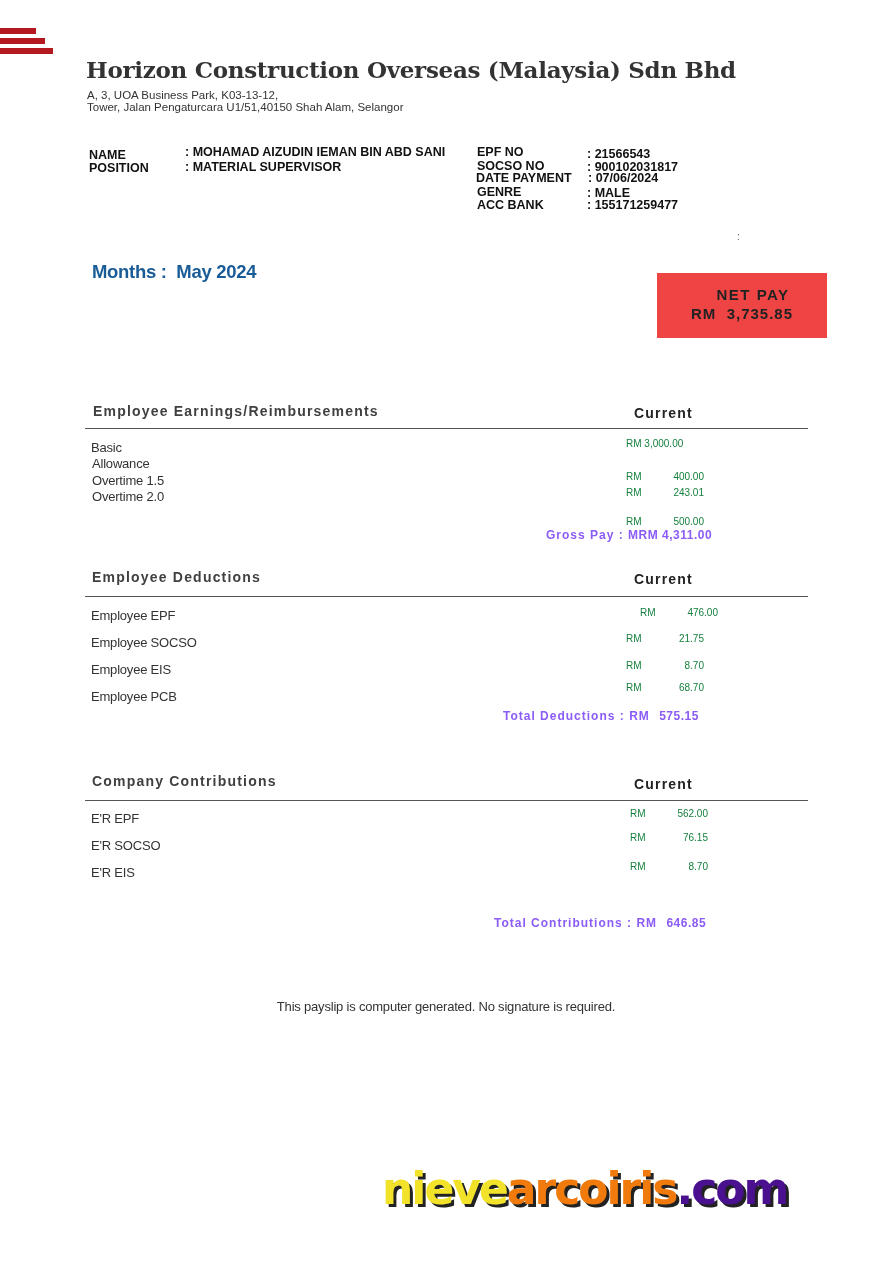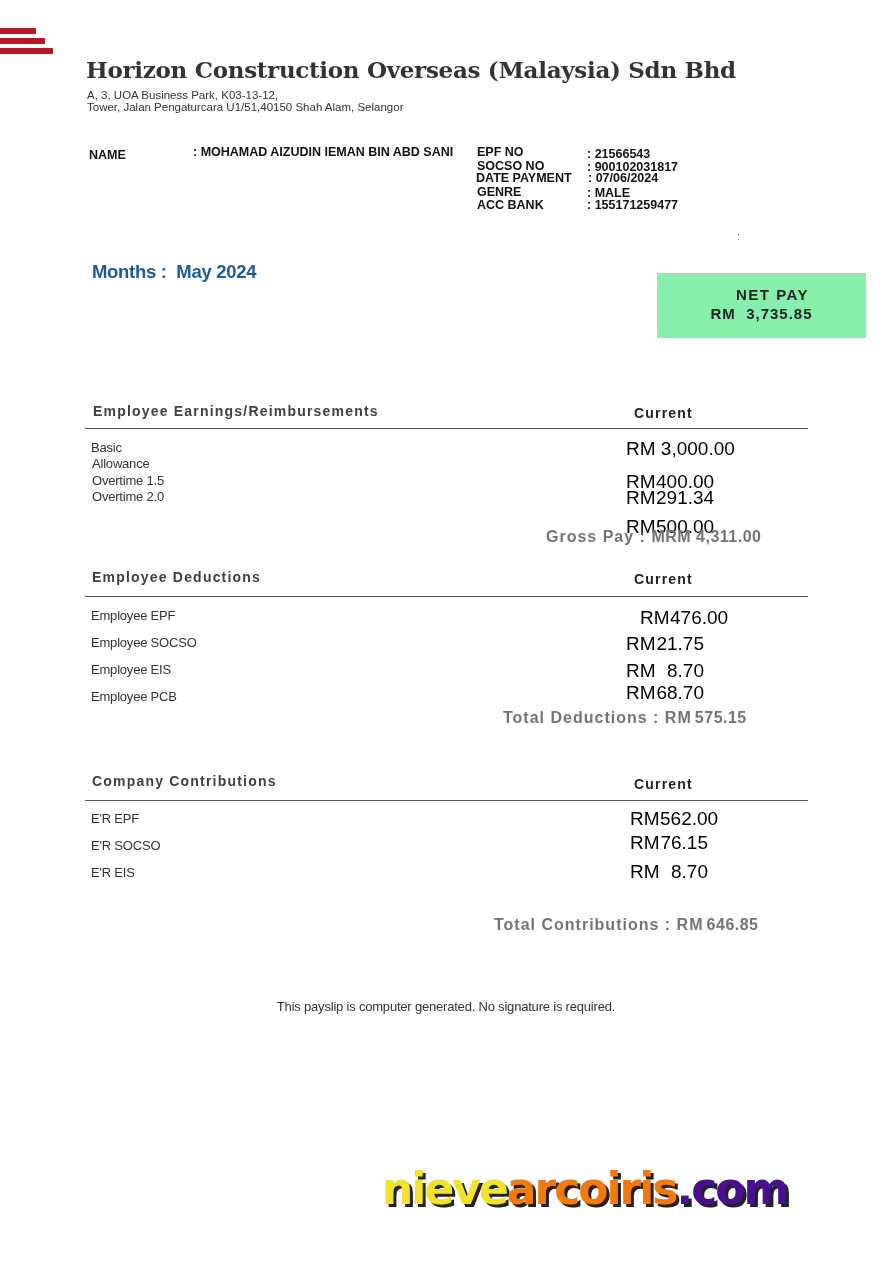--- a/index.html
+++ b/index.html
@@ -14,34 +14,34 @@
 
   .info-block { font-size: 12.5px; font-weight: bold; color: #111; line-height: 13.5px; }
   .info-row { display: flex; white-space: nowrap; }
   .info-left .info-label { width: 96px; }
   .info-right .info-label { width: 110px; }
 
   .stray-colon { left: 737px; top: 231px; font-size: 10px; color: #555; }
 
   .month-title { left: 92px; top: 261px; font-size: 18.5px; font-weight: bold; color: #1a5c97; letter-spacing: -0.3px; white-space: nowrap; }
 
-  .netpay-box { left: 657px; top: 273px; width: 209px; height: 65px; background: #86efac; color: #222; font-weight: bold; text-align: center; font-family: "Liberation Sans", sans-serif; }
+  .netpay-box { left: 657px; top: 273px; width: 170px; height: 65px; background: #ef4444; color: #222; font-weight: bold; text-align: center; font-family: "Liberation Sans", sans-serif; }
   .netpay-box .np-label { position: absolute; left: 0; right: 0; top: 13px; font-size: 15px; letter-spacing: 1.5px; padding-left: 22px; }
   .netpay-box .np-value { position: absolute; left: 0; right: 0; top: 32px; font-size: 15px; letter-spacing: 1px; }
 
   .section-title { font-size: 14px; font-weight: bold; color: #404040; letter-spacing: 1.2px; white-space: nowrap; }
   .col-head { font-size: 14px; font-weight: bold; color: #222; letter-spacing: 1.2px; white-space: nowrap; }
   .rule { position: absolute; left: 85px; width: 723px; height: 1px; background: #555; }
 
   .item-label { font-size: 13px; color: #333; white-space: nowrap; letter-spacing: -0.2px; }
-  .amt { font-size: 19px; color: #000000; white-space: nowrap; }
+  .amt { font-size: 10px; color: #15803d; white-space: nowrap; }
   .amt .cur { display: inline-block; width: 30px; }
   .amt .val { display: inline-block; width: 48px; text-align: right; }
 
-  .total { font-size: 16px; font-weight: bold; color: #737373; letter-spacing: 1px; white-space: nowrap; }
+  .total { font-size: 12px; font-weight: bold; color: #8b5cf6; letter-spacing: 1px; white-space: nowrap; }
 
   .footer-note { left: 0; width: 892px; top: 999px; text-align: center; font-size: 13px; color: #333; letter-spacing: -0.2px; }
 
   .watermark { left: 382px; top: 1163px; font-family: "DejaVu Sans", sans-serif; font-weight: bold; font-size: 44px; letter-spacing: -2px; white-space: nowrap; text-shadow: 3px 3px 0 #222; }
   .wm-a { color: #f2e22a; }
   .wm-b { color: #f07a0c; }
   .wm-c { color: #4a1090; }
 </style>
 </head>
 <body>
@@ -54,21 +54,25 @@
 
 <div class="abs company-name">Horizon Construction Overseas (Malaysia) Sdn Bhd</div>
 <div class="abs address">
   <div>A, 3, UOA Business Park, K03-13-12,</div>
   <div>Tower, Jalan Pengaturcara U1/51,40150 Shah Alam, Selangor</div>
 </div>
 
 <div class="abs info-block info-left" style="left:89px; top:148px;">
   <div class="info-row" style="height:13.5px;">
       <span class="info-label" style="padding-top:1px;">NAME</span>
-      <span style="margin-top:-2px;margin-left:8px;">: MOHAMAD AIZUDIN IEMAN BIN ABD SANI</span>
+      <span style="margin-top:-2px;">: MOHAMAD AIZUDIN IEMAN BIN ABD SANI</span>
+    </div>
+  <div class="info-row" style="height:13.5px;">
+      <span class="info-label">POSITION</span>
+      <span style="margin-top:-1px;">: MATERIAL SUPERVISOR</span>
     </div>
 </div>
 
 <div class="abs info-block info-right" style="left:477px; top:146px;">
   <div class="info-row" style="height:13.5px;">
       <span class="info-label">EPF NO</span>
       <span style="padding-top:2px;">: 21566543</span>
     </div>
   <div class="info-row" style="height:12px;">
       <span class="info-label">SOCSO NO</span>
@@ -105,21 +109,21 @@
 <div class="rule" style="top:428px;"></div>
 
 <div class="abs item-label" style="left:91px; top:440px;">Basic</div>
 <div class="abs item-label" style="left:92px; top:456px;">Allowance</div>
 <div class="abs item-label" style="left:92px; top:473px;">Overtime 1.5</div>
 <div class="abs item-label" style="left:92px; top:489px;">Overtime 2.0</div>
 
 <div class="abs amt" style="left:626px; top:438px;"><span>RM</span> <span>3,000.00</span></div>
 <div class="abs amt" style="left:626px; top:480px;margin-top:36px;"><span class="cur">RM</span><span class="val">500.00</span></div>
 <div class="abs amt" style="left:626px; top:471px;"><span class="cur">RM</span><span class="val">400.00</span></div>
-<div class="abs amt" style="left:626px; top:487px;"><span class="cur">RM</span><span class="val">291.34</span></div>
+<div class="abs amt" style="left:626px; top:487px;"><span class="cur">RM</span><span class="val">243.01</span></div>
 
 <div class="abs total" style="left:546px; top:528px;">
   <span>Gross Pay :</span>
   <span style="letter-spacing:0.5px;">MRM 4,311.00</span>
 </div>
 
 <div class="abs section-title" style="left:92px; top:569px;">Employee Deductions</div>
 <div class="abs col-head" style="left:634px; top:571px;">Current</div>
 <div class="rule" style="top:596px;"></div>
 

